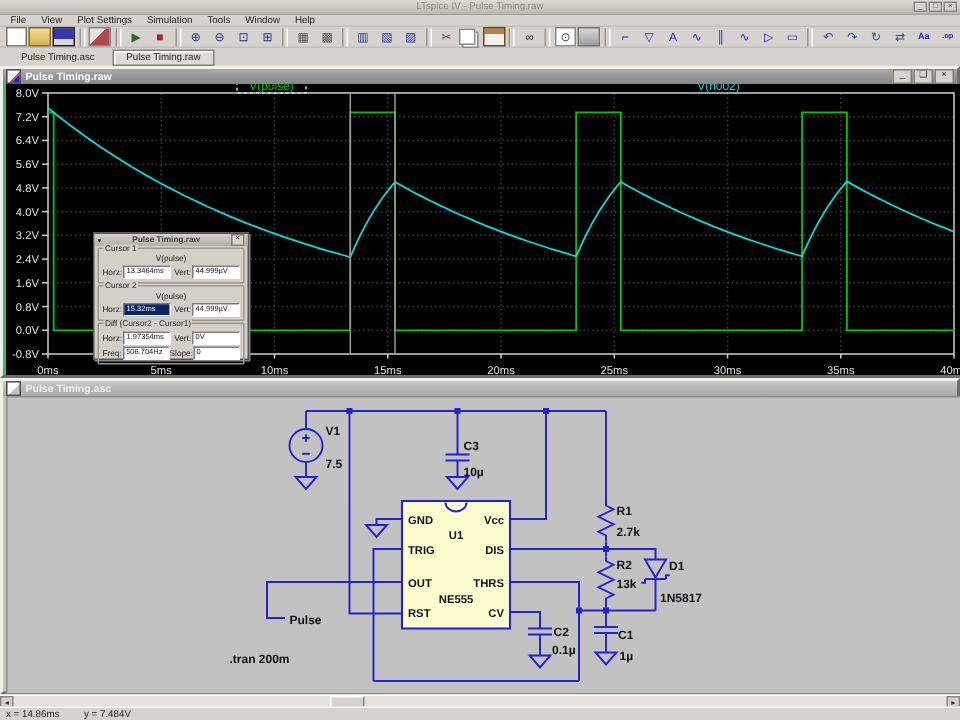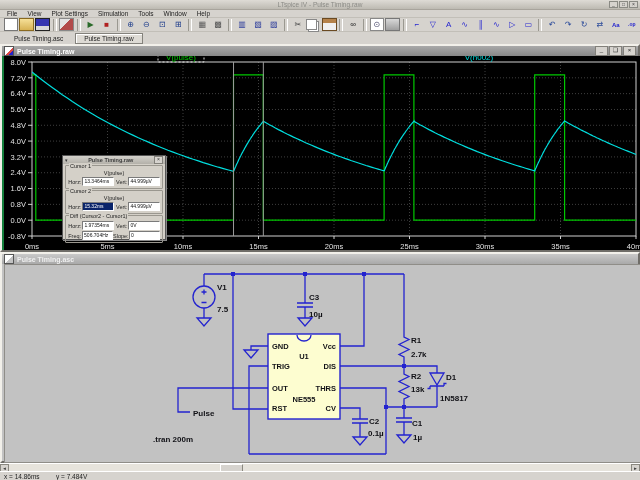--- a/index.html
+++ b/index.html
@@ -30,21 +30,21 @@
   .i-paste{background:linear-gradient(#b5824a 35%,#f0f0f0 35%);border:1px solid #6a4a22;}
   .i-print{background:linear-gradient(#d8d8d8,#9f9f9f);border:1px solid #777;}
   .i-print-preview{background:#fff;border:1px solid #888;}
   .i-text-tool{font-size:6px;color:#2323cf;font-weight:bold;}
   .i-spice-directive{font-size:5px;color:#2323cf;font-weight:bold;}
   
   #tabbar{left:0;top:32px;width:640px;height:12px;background:#d6d3ce;display:flex;align-items:center;padding-left:6px;}
   .tab{font-size:6.5px;color:#222;padding:1px 8px;margin-right:4px;}
   .tab.active{border:1px solid #84827c;background:#dedbd5;box-shadow:1px 1px 0 #fff inset;}
   
-  .child{left:0;width:640px;border:2px solid;border-color:#f2f0ea #6f6d68 #6f6d68 #f2f0ea;background:#15803d;}
+  .child{left:0;width:640px;border:2px solid;border-color:#f2f0ea #6f6d68 #6f6d68 #f2f0ea;background:#22c55e;}
   #wave-window{top:44px;height:208px;}
   #asc-window{top:252px;height:211px;background:#c2c2c2;}
   .childbar{position:absolute;left:0;top:0;right:0;height:10px;display:flex;align-items:center;padding:0 2px;box-sizing:border-box;}
   #wave-window .childbar{background:linear-gradient(#a9a9a9,#868686);}
   #asc-window .childbar{background:linear-gradient(#c9c9c9,#a9a9a9);}
   .childbar .ctitle{font-size:7px;font-weight:bold;color:#fdfdfd;margin-left:3px;}
   #asc-window .ctitle{color:#efefef;}
   .cicon{width:8px;height:8px;background:linear-gradient(135deg,#fff 55%,#d44 55%,#d44 70%,#22c 70%);border:1px solid #555;}
   .cbtn{width:11px;height:8px;background:#d6d3ce;border:1px solid #82807a;font-size:6px;line-height:7px;
         text-align:center;color:#222;margin-left:1px;}

